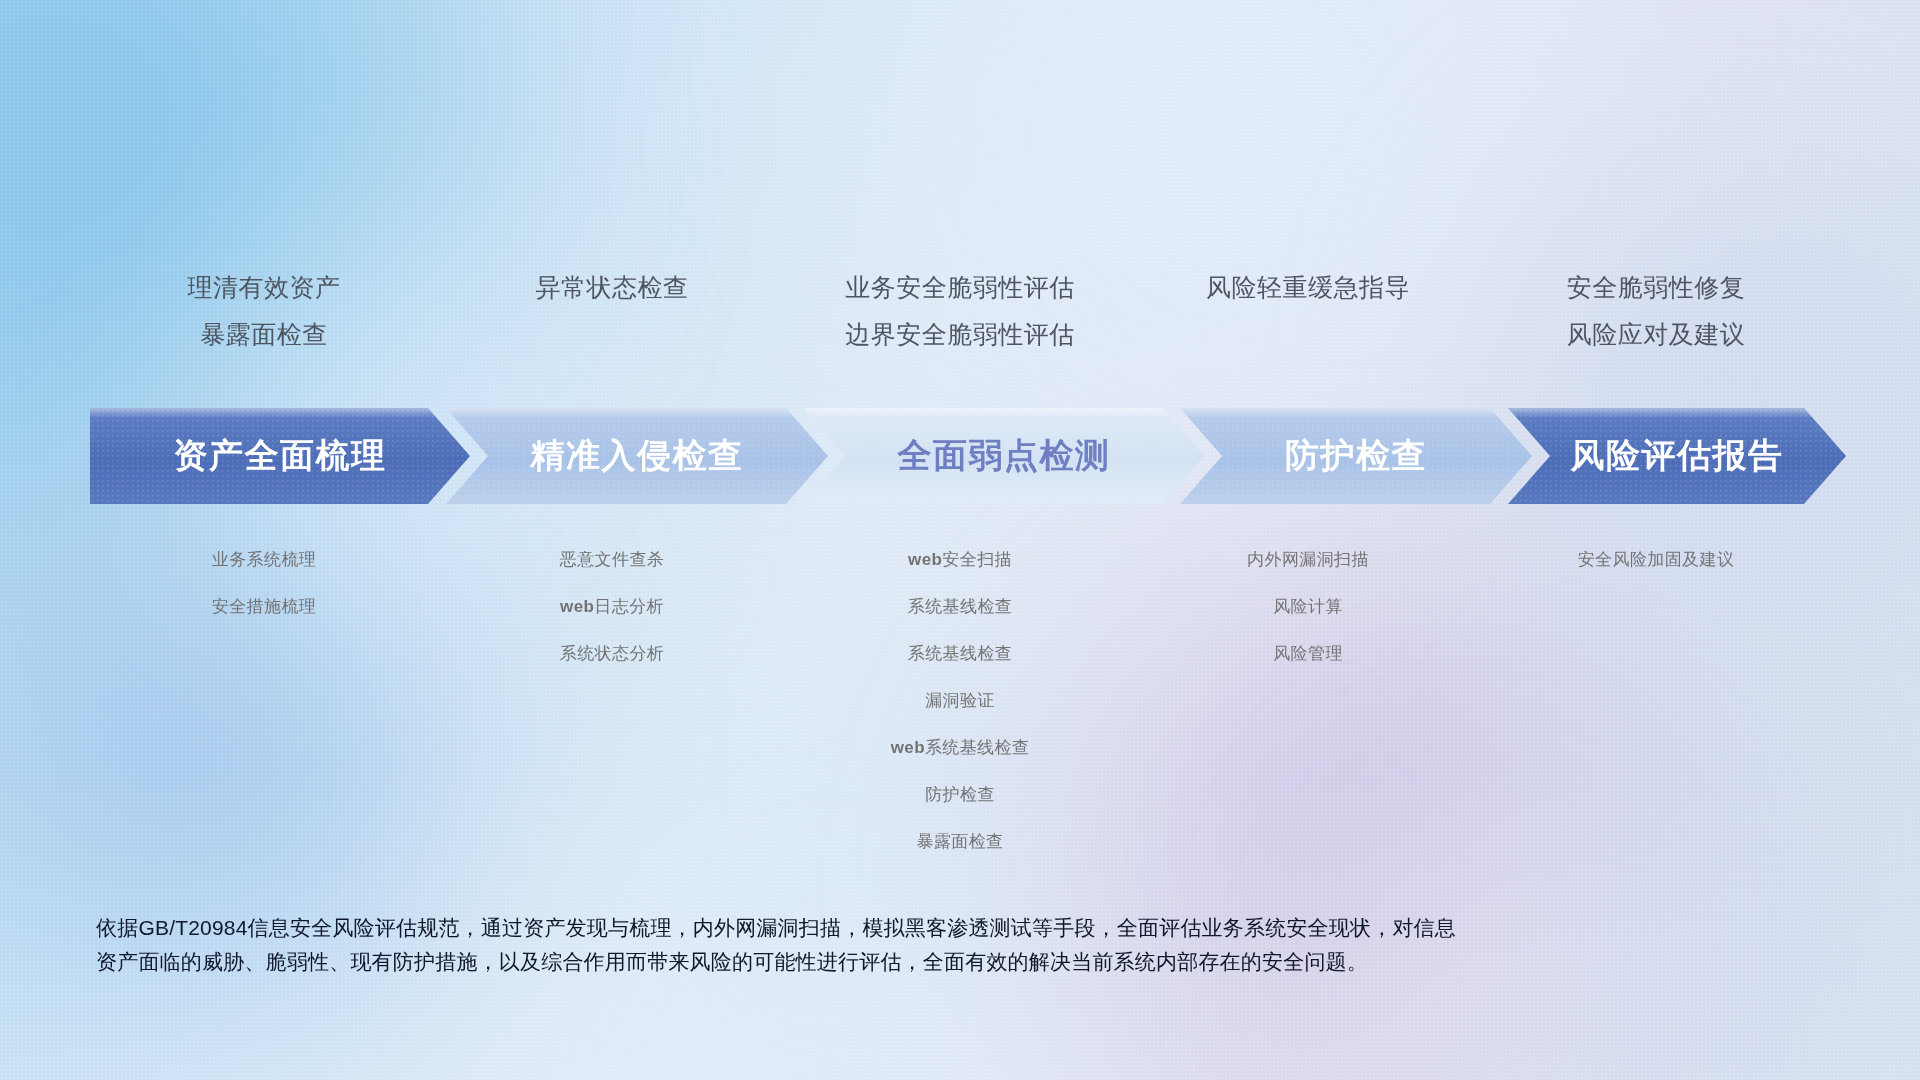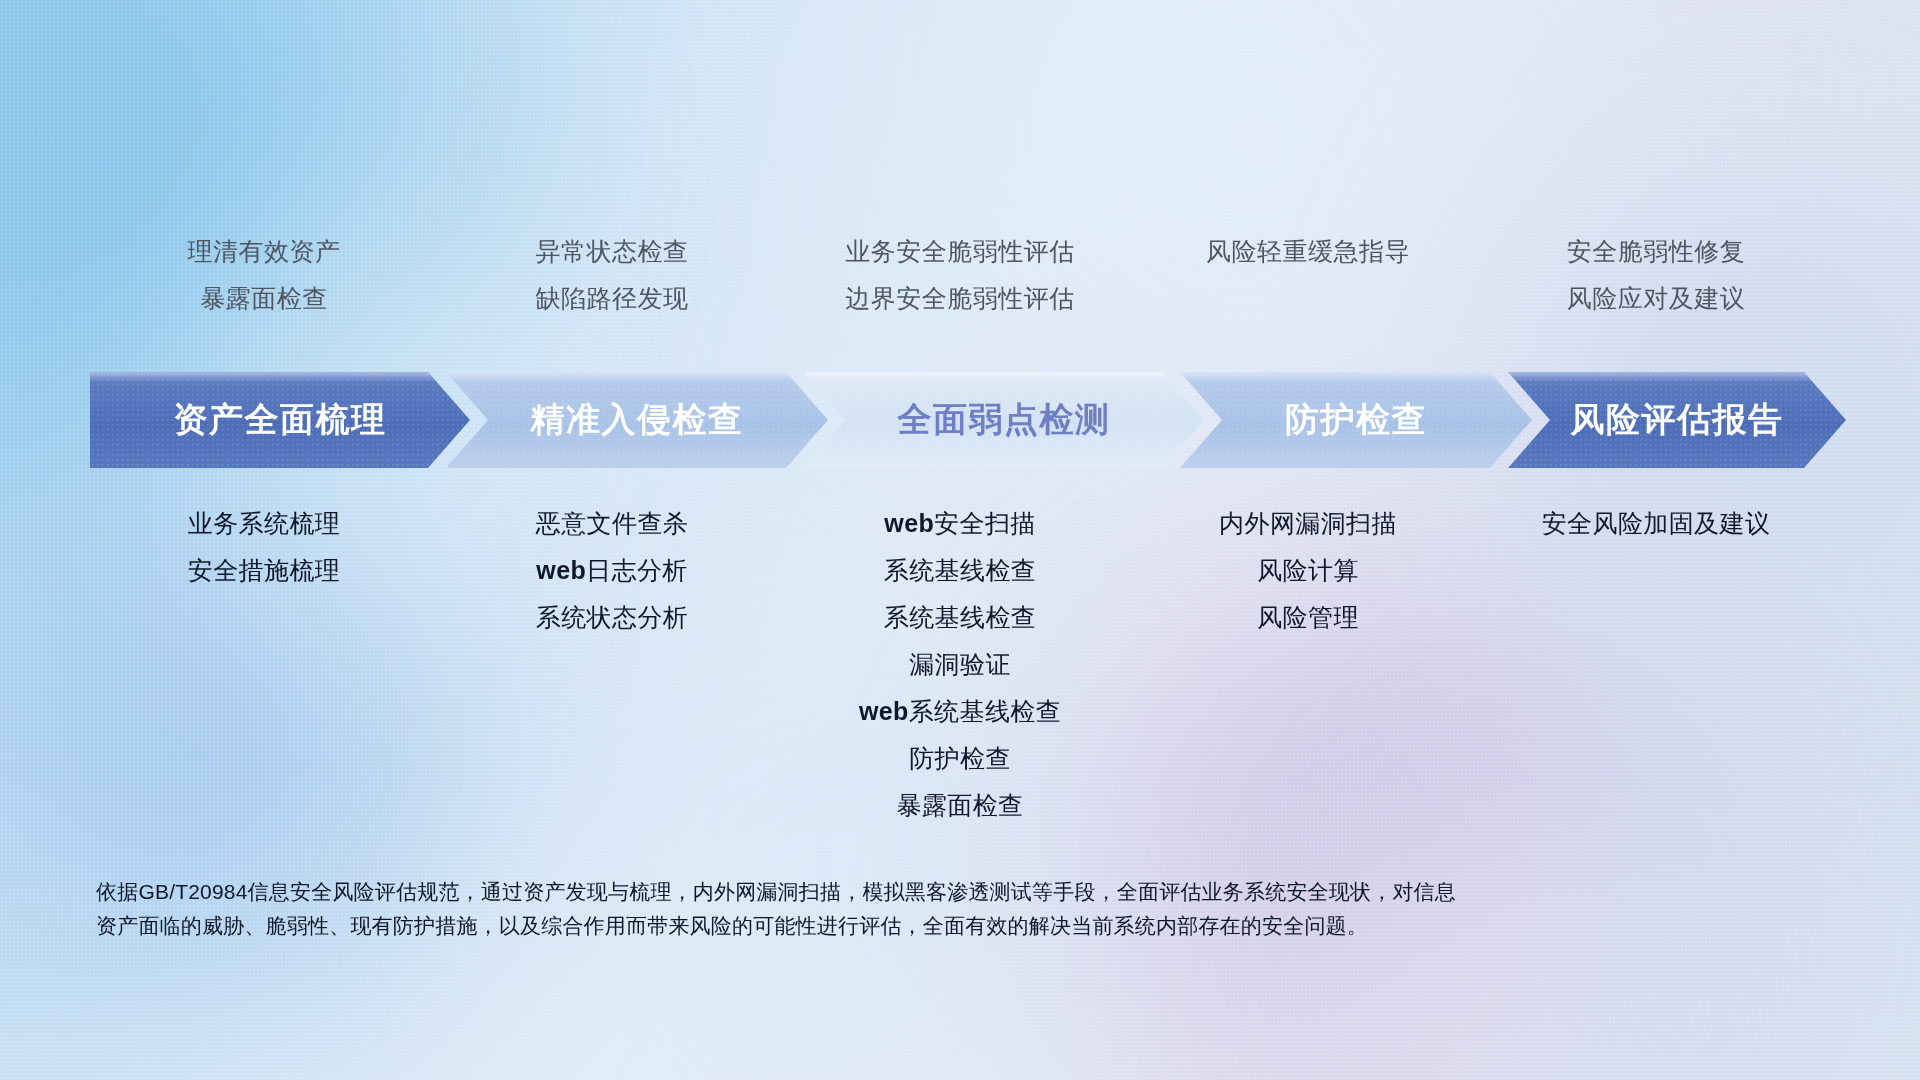--- a/index.html
+++ b/index.html
@@ -43,21 +43,21 @@
     background-image:radial-gradient(rgba(255,255,255,.30) 1px, transparent 1px);
     background-size:4px 4px;
     opacity:.5;
   }
   .vign{
     inset:0;
     background:linear-gradient(0deg, rgba(255,255,255,.10), rgba(255,255,255,0) 30%);
   }
 
   
-  #stage{ position:absolute; inset:0; }
+  #stage{ position:absolute; inset:0;margin-top:36px; }
 
   .col-grid{
     position:absolute;
     left:90px; width:1740px;
     display:grid;
     grid-template-columns:repeat(5,1fr);
   }
 
   
   #top-row{ top:228px; }
@@ -112,22 +112,22 @@
   .a-dark .label{ color:#ffffff; }
   .a-mid{  background:linear-gradient(180deg,#b8cdeb 0%, #a8c2e7 55%, #bcd0ec 100%); }
   .a-mid .label{ color:#ffffff; }
   .a-light{background:linear-gradient(180deg,#dfeaf6 0%, #d3e2f3 55%, #e2ecf8 100%); }
   .a-light .label{ color:#6f7fc4; }
 
   
   #bottom-row{ top:500px; }
   .bot-cell{ text-align:center; }
   .bot-line{
-    color:#0f172a;
-    font-size:25px;
+    color:#737373;
+    font-size:17px;
     line-height:47px;
     letter-spacing:.4px;
     white-space:nowrap;
   }
   .bot-line b{ font-weight:bold; }
 
   
   #footer{
     position:absolute;
     left:96px; top:875px;
@@ -161,21 +161,20 @@
 
 <div id="stage">
 
   <div id="top-row" class="col-grid">
     <div class="top-cell">
       <div class="top-line">理清有效资产</div>
       <div class="top-line">暴露面检查</div>
     </div>
     <div class="top-cell">
       <div class="top-line">异常状态检查</div>
-      <div class="top-line">缺陷路径发现</div>
     </div>
     <div class="top-cell">
       <div class="top-line">业务安全脆弱性评估</div>
       <div class="top-line">边界安全脆弱性评估</div>
     </div>
     <div class="top-cell">
       <div class="top-line">风险轻重缓急指导</div>
     </div>
     <div class="top-cell">
       <div class="top-line">安全脆弱性修复</div>

